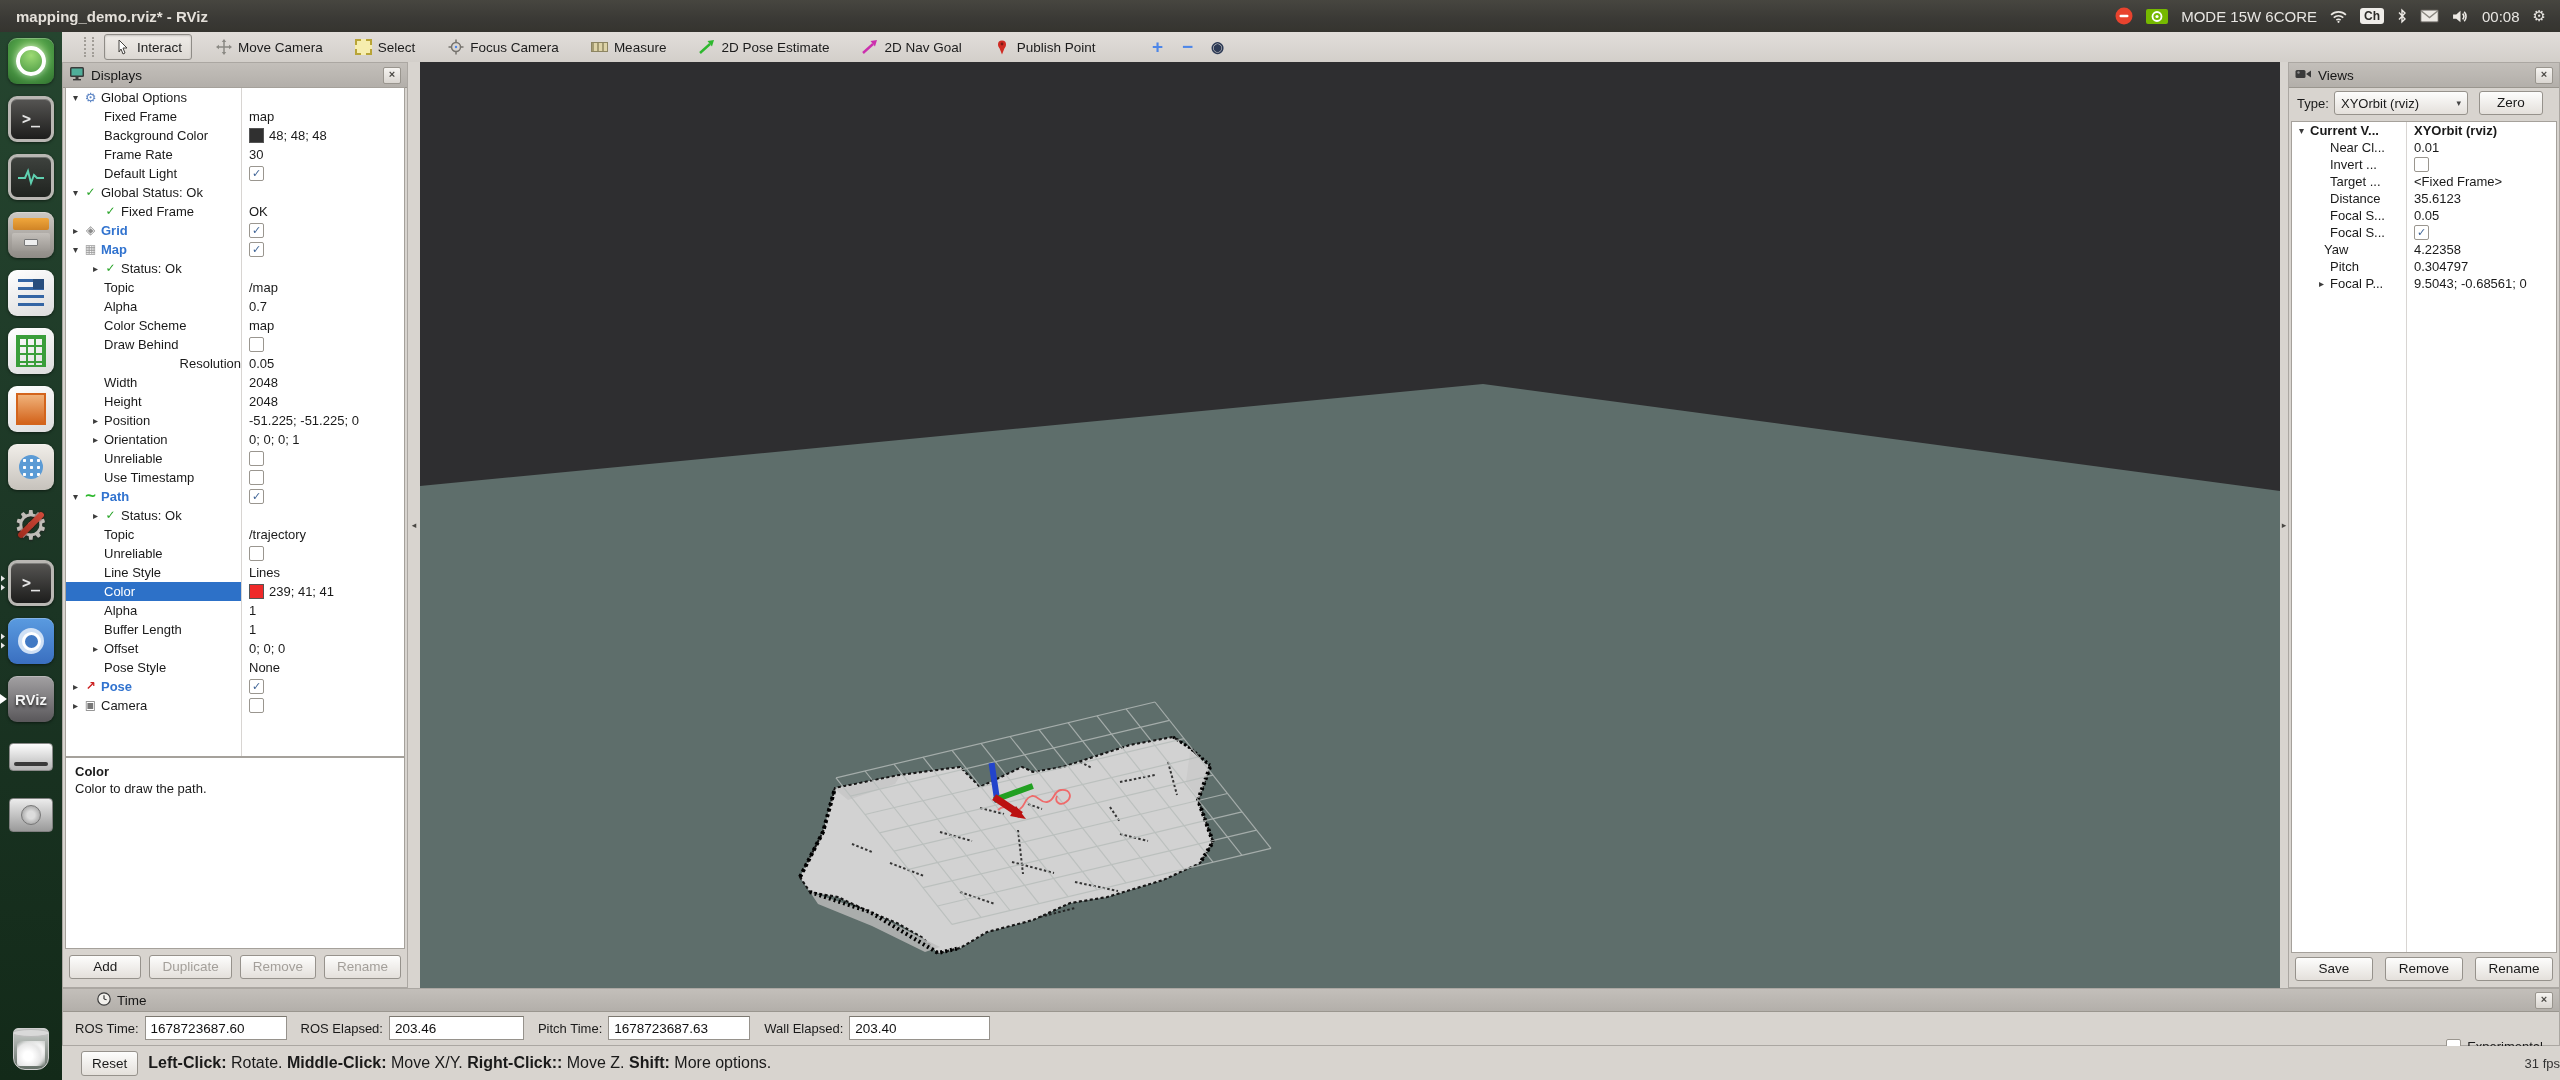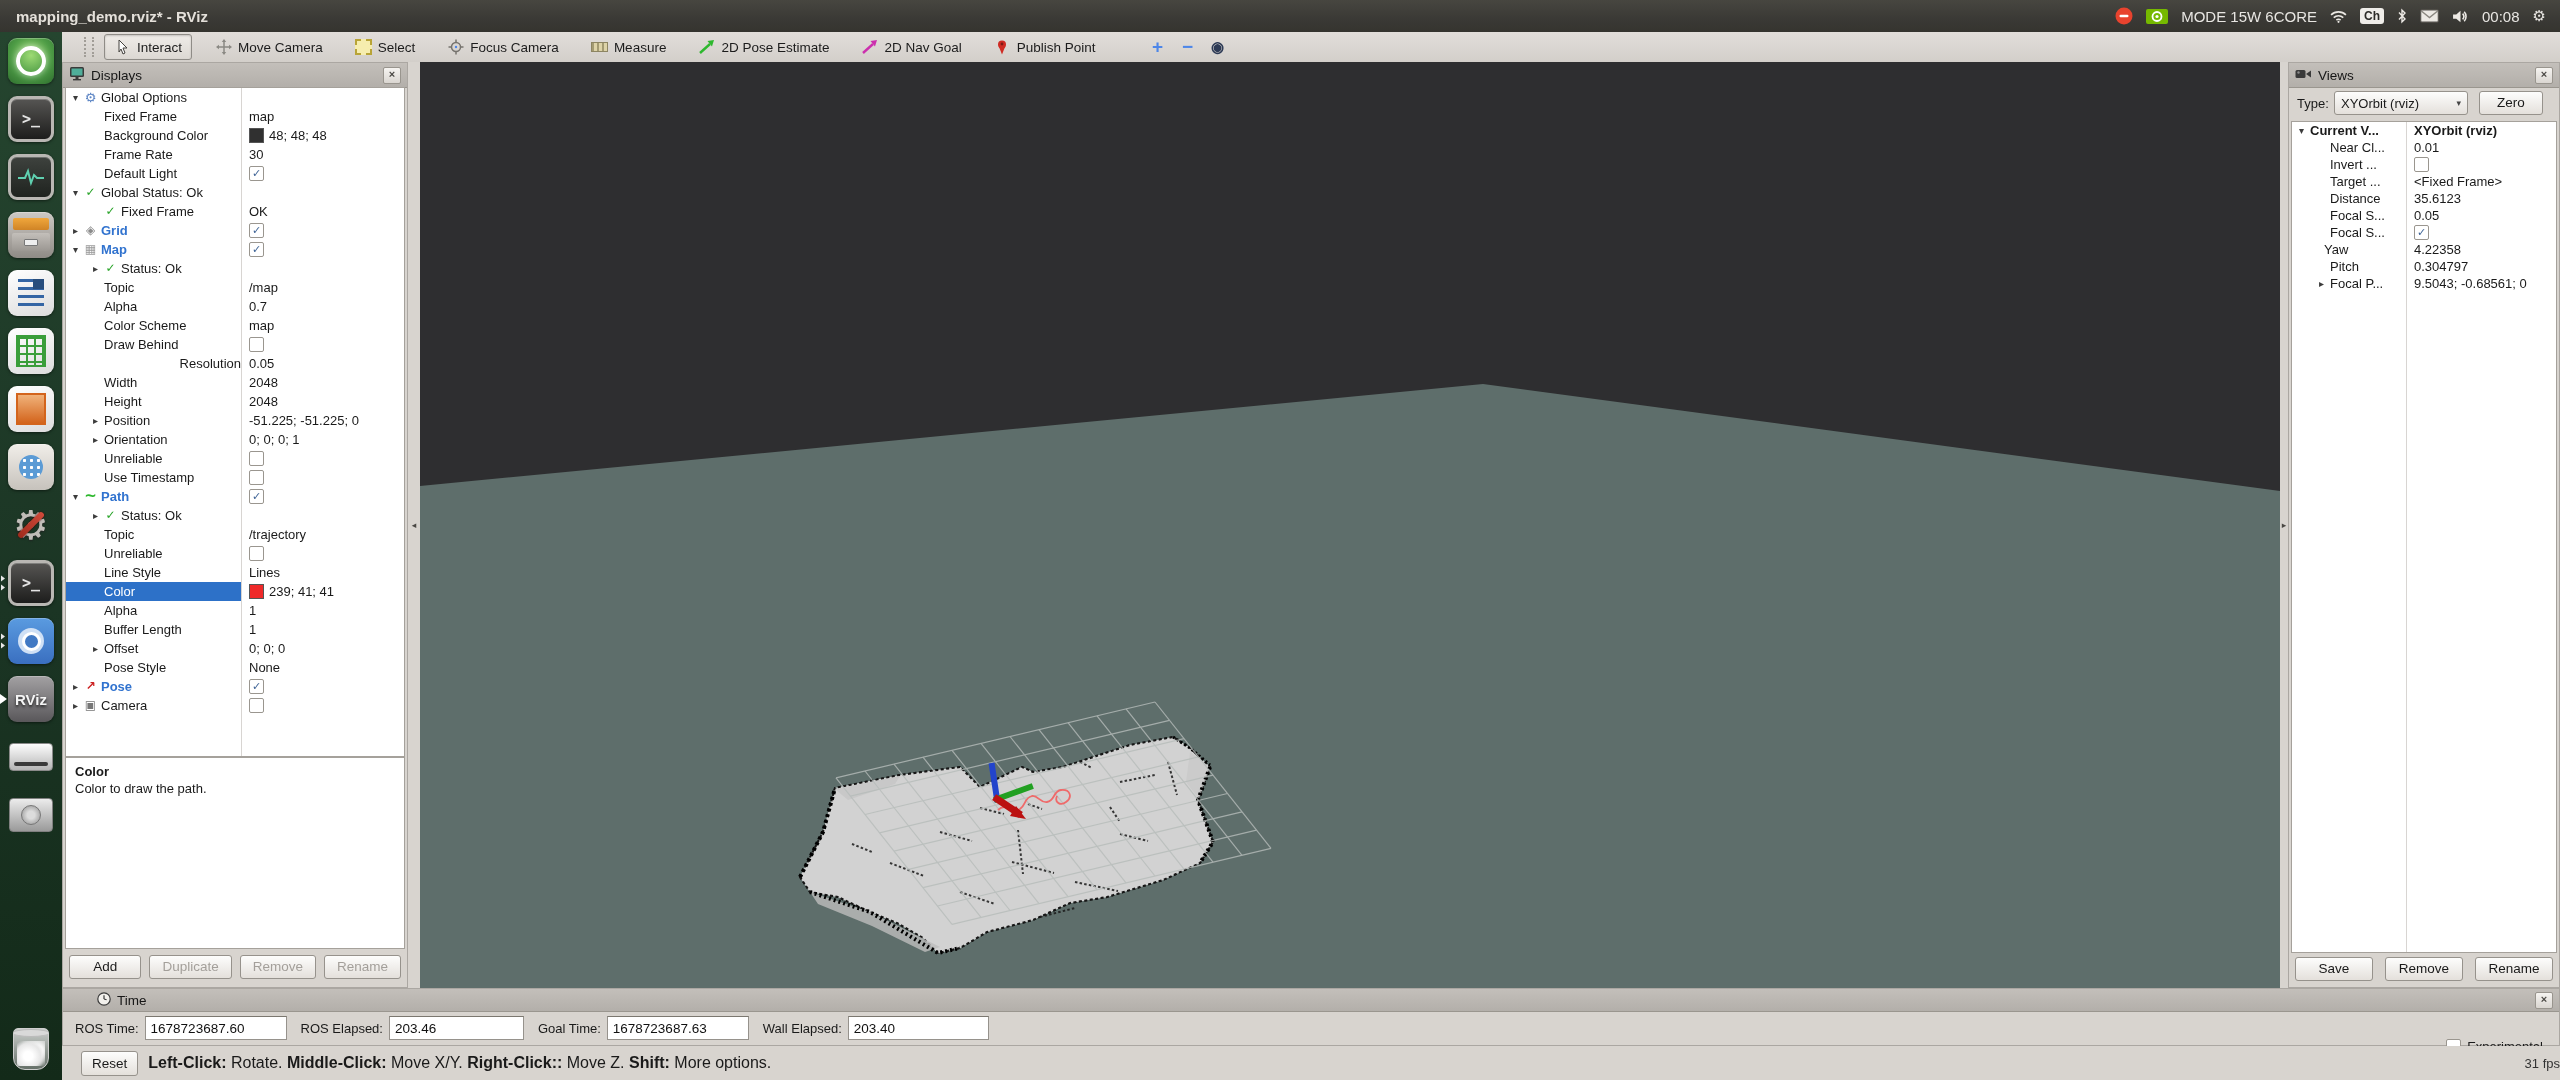--- a/index.html
+++ b/index.html
@@ -932,21 +932,21 @@
       <div id="timefields" style="display:flex;align-items:center;">
           <div class="tfield">
             <span class="flabel">ROS Time:</span>
             <input class="inputbox" readonly="" value="1678723687.60" style="width: 142px;">
           </div>
           <div class="tfield">
             <span class="flabel">ROS Elapsed:</span>
             <input class="inputbox" readonly="" value="203.46" style="width: 135px;">
           </div>
           <div class="tfield">
-            <span class="flabel">Goal Time:</span>
+            <span class="flabel">Pitch Time:</span>
             <input class="inputbox" readonly="" value="1678723687.63" style="width: 142px;">
           </div>
           <div class="tfield">
             <span class="flabel">Wall Elapsed:</span>
             <input class="inputbox" readonly="" value="203.40" style="width: 141px;">
           </div>
         </div>
       <div id="experimental">
         <span class="cb"></span>
         <span>Experimental</span>

